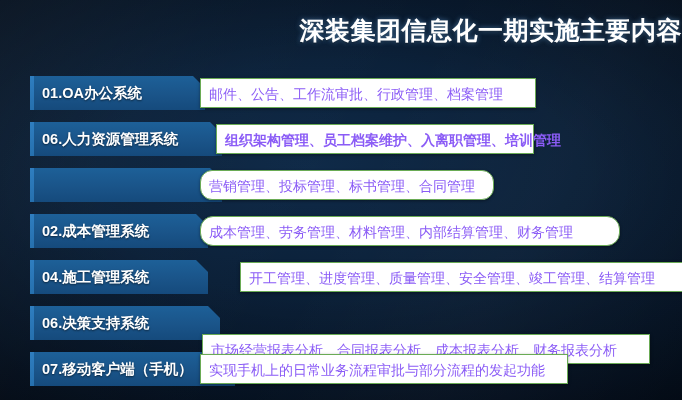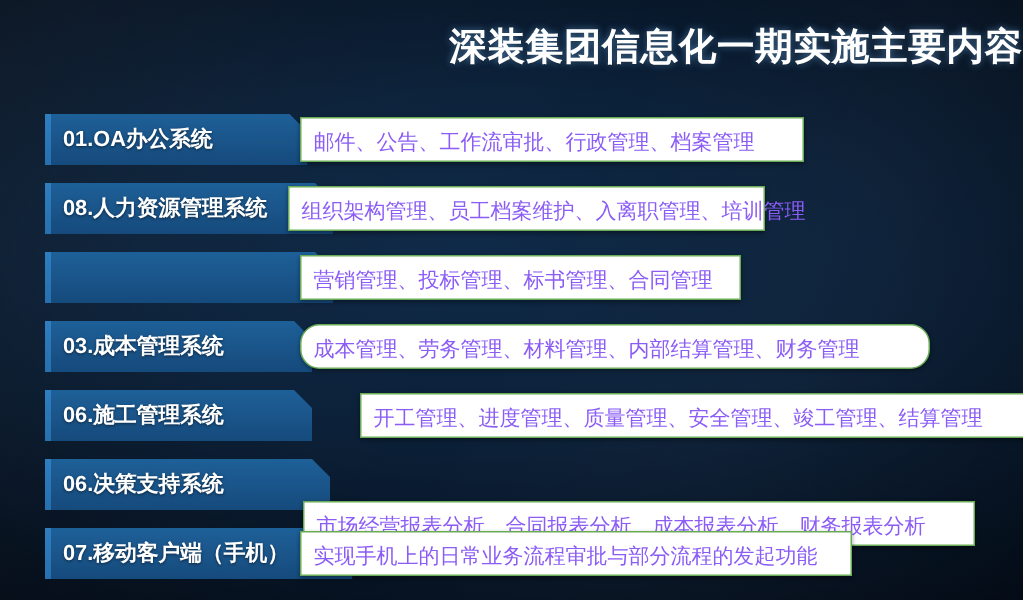--- a/index.html
+++ b/index.html
@@ -122,41 +122,41 @@
         <div class="plate" style="width: 175px;">
           <div class="plate-accent"></div>
         </div>
         <div class="plate-label">01.OA办公系统</div>
         <div class="content" style="left: 200px; width: 336px;">邮件、公告、工作流审批、行政管理、档案管理</div>
       </div>
       <div class="row">
         <div class="plate" style="width: 192px;">
           <div class="plate-accent"></div>
         </div>
-        <div class="plate-label">08.人力资源管理系统</div>
-        <div class="content" style="left: 192px; width: 318px;">组织架构管理、员工档案维护、入离职管理、培训管理</div>
+        <div class="plate-label">06.人力资源管理系统</div>
+        <div class="content" style="left: 216px; width: 318px; font-weight: bold;">组织架构管理、员工档案维护、入离职管理、培训管理</div>
       </div>
       <div class="row">
         <div class="plate" style="width: 192px;">
           <div class="plate-accent"></div>
         </div>
-        <div class="content" style="left: 200px; width: 294px;">营销管理、投标管理、标书管理、合同管理</div>
+        <div class="content" style="left: 200px; width: 294px; border-radius: 12px;">营销管理、投标管理、标书管理、合同管理</div>
       </div>
       <div class="row">
         <div class="plate" style="width: 178px;">
           <div class="plate-accent"></div>
         </div>
-        <div class="plate-label">03.成本管理系统</div>
+        <div class="plate-label">02.成本管理系统</div>
         <div class="content" style="left: 200px; width: 420px; border-radius: 13px;">成本管理、劳务管理、材料管理、内部结算管理、财务管理</div>
       </div>
       <div class="row">
         <div class="plate" style="width: 178px;">
           <div class="plate-accent"></div>
         </div>
-        <div class="plate-label">06.施工管理系统</div>
+        <div class="plate-label">04.施工管理系统</div>
         <div class="content" style="left: 200px; width: 452px; margin-left: 40px;">开工管理、进度管理、质量管理、安全管理、竣工管理、结算管理</div>
       </div>
       <div class="row">
         <div class="plate" style="width: 190px;">
           <div class="plate-accent"></div>
         </div>
         <div class="plate-label">06.决策支持系统</div>
         <div class="content" style="left: 202px; width: 448px; margin-top: 26px;">市场经营报表分析、合同报表分析、成本报表分析、财务报表分析</div>
       </div>
       <div class="row">

